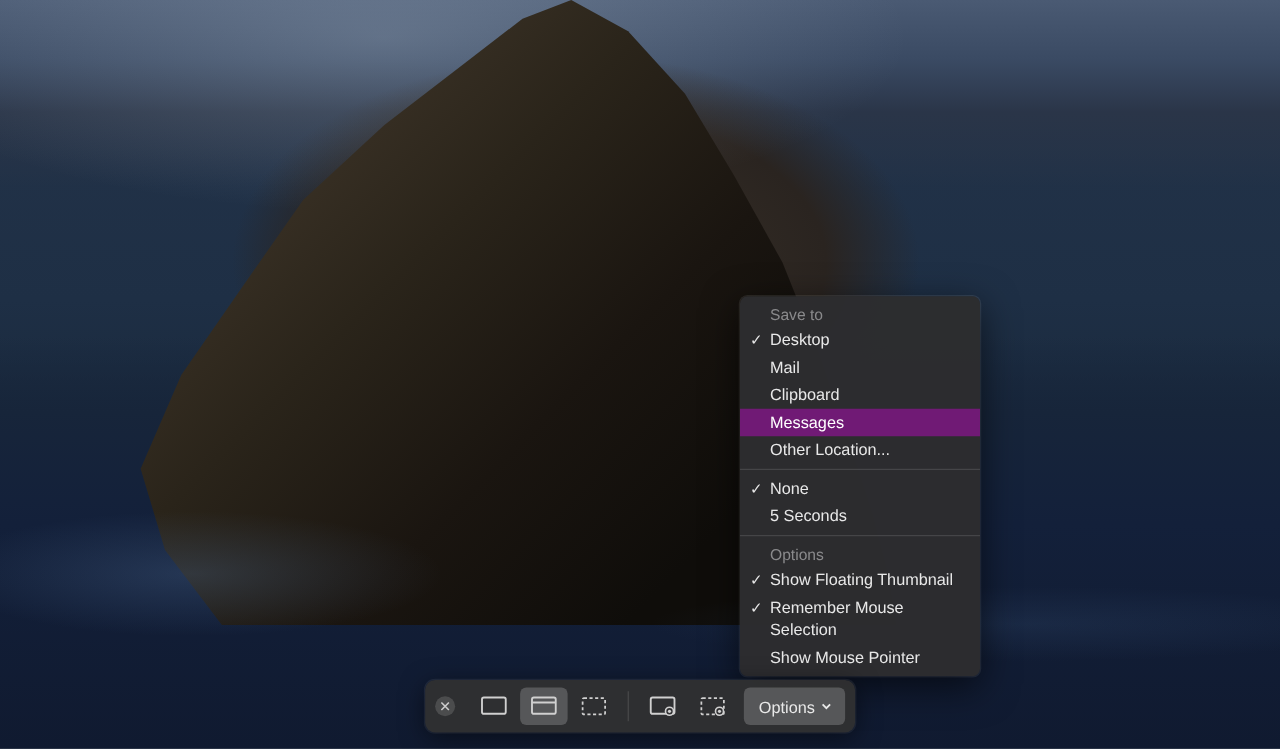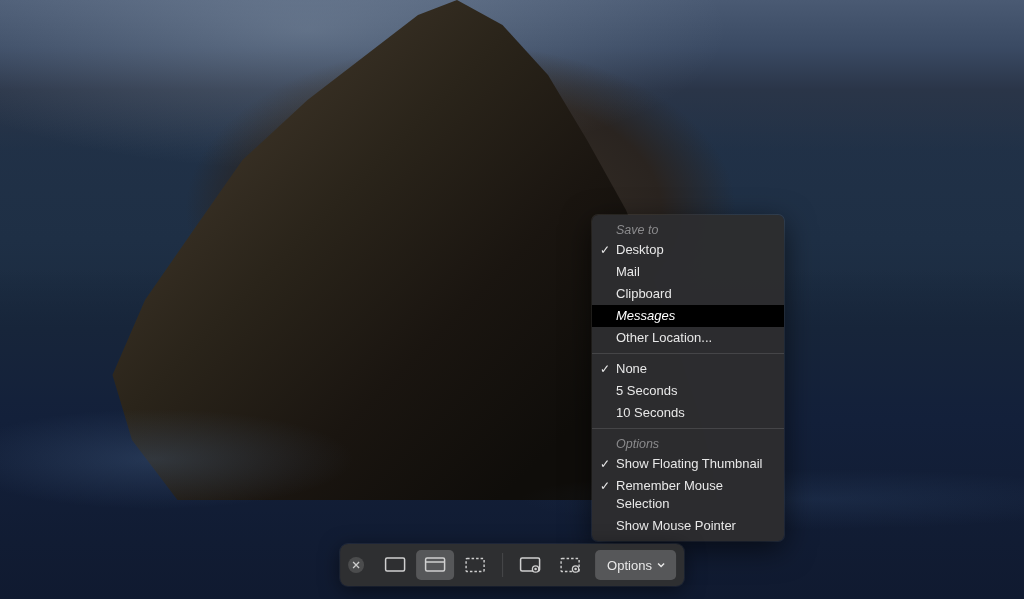--- a/index.html
+++ b/index.html
@@ -139,33 +139,31 @@
       box-shadow: 0 8px 30px rgba(0,0,0,0.6), 0 0 0 1px rgba(255,255,255,0.1);
       padding: 4px 0;
       color: #e8e8e8;
       font-size: 13px;
     }
     
     .menu-section-label {
       color: #8a8a8c;
       font-size: 12.5px;
       padding: 4px 12px 2px 24px;
-      font-style: italic;
     }
     
     .menu-item {
       padding: 2px 12px 2px 24px;
       position: relative;
       cursor: pointer;
       line-height: 18px;
     }
     .menu-item.highlighted {
-      background: #000000;
+      background: #701a75;
       color: #fff;
-      font-style: italic;
     }
     .menu-item .check {
       position: absolute;
       left: 8px;
       top: 2px;
       font-size: 12px;
     }
     
     .menu-divider {
       height: 1px;
@@ -203,23 +201,20 @@
 
   <div class="menu-divider"></div>
 
   <div class="menu-item">
     <span class="check">✓</span>
     <span>None</span>
   </div>
   <div class="menu-item">
     <span>5 Seconds</span>
   </div>
-  <div class="menu-item">
-    <span>10 Seconds</span>
-  </div>
 
   <div class="menu-divider"></div>
 
   <div class="menu-section-label">Options</div>
   <div class="menu-item">
     <span class="check">✓</span>
     <span>Show Floating Thumbnail</span>
   </div>
   <div class="menu-item">
     <span class="check">✓</span>

